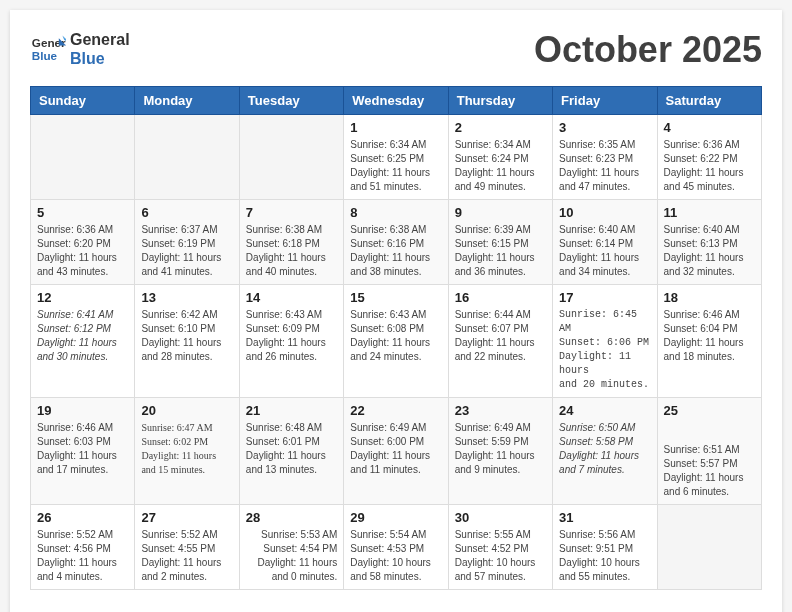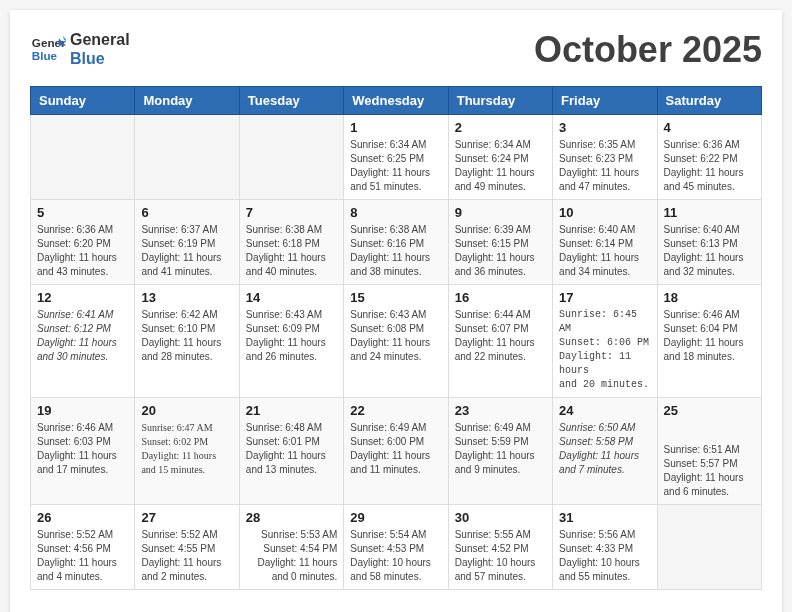--- a/index.html
+++ b/index.html
@@ -345,21 +345,21 @@
           <td>
             <div class="day-number">30</div>
             <div class="day-info" style="white-space: pre-line;">Sunrise: 5:55 AM
 Sunset: 4:52 PM
 Daylight: 10 hours
 and 57 minutes.</div>
           </td>
           <td>
             <div class="day-number">31</div>
             <div class="day-info" style="white-space: pre-line;">Sunrise: 5:56 AM
-Sunset: 4:33 PM
+Sunset: 9:51 PM
 Daylight: 10 hours
 and 55 minutes.</div>
           </td>
           <td class="empty-cell"></td>
         </tr>
       </tbody>
   </table>
 </div>
 
 </body></html>

